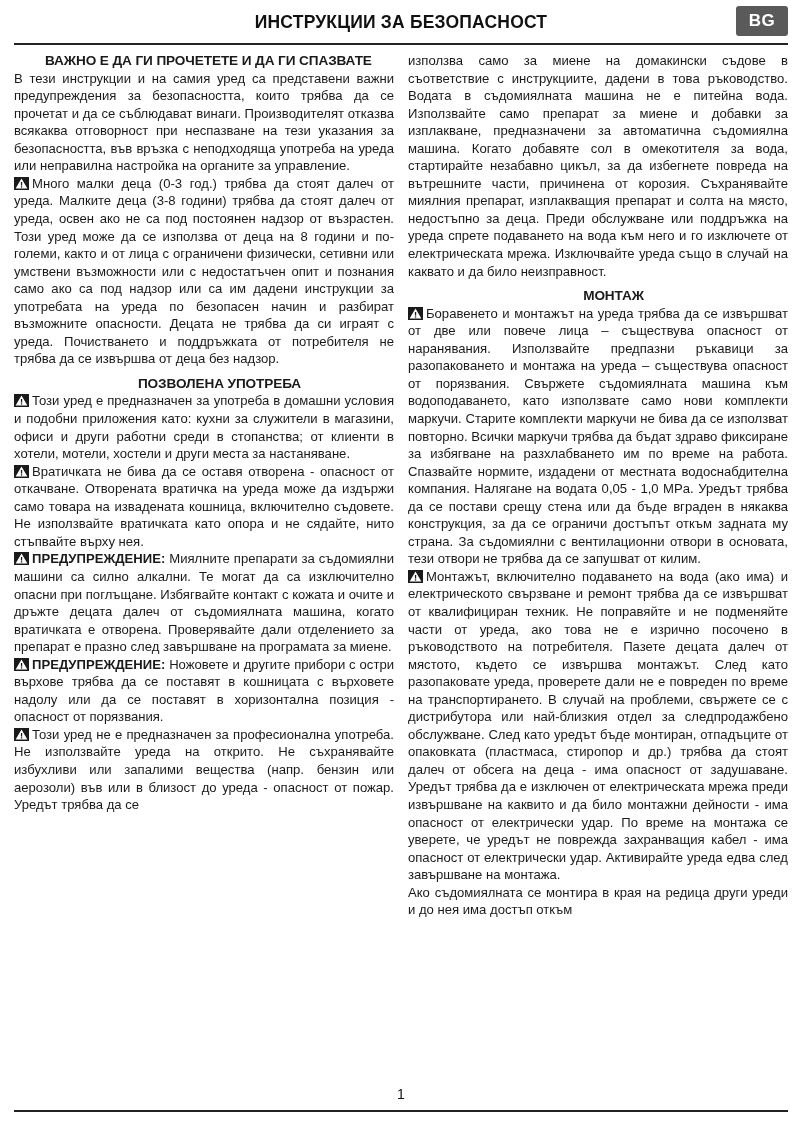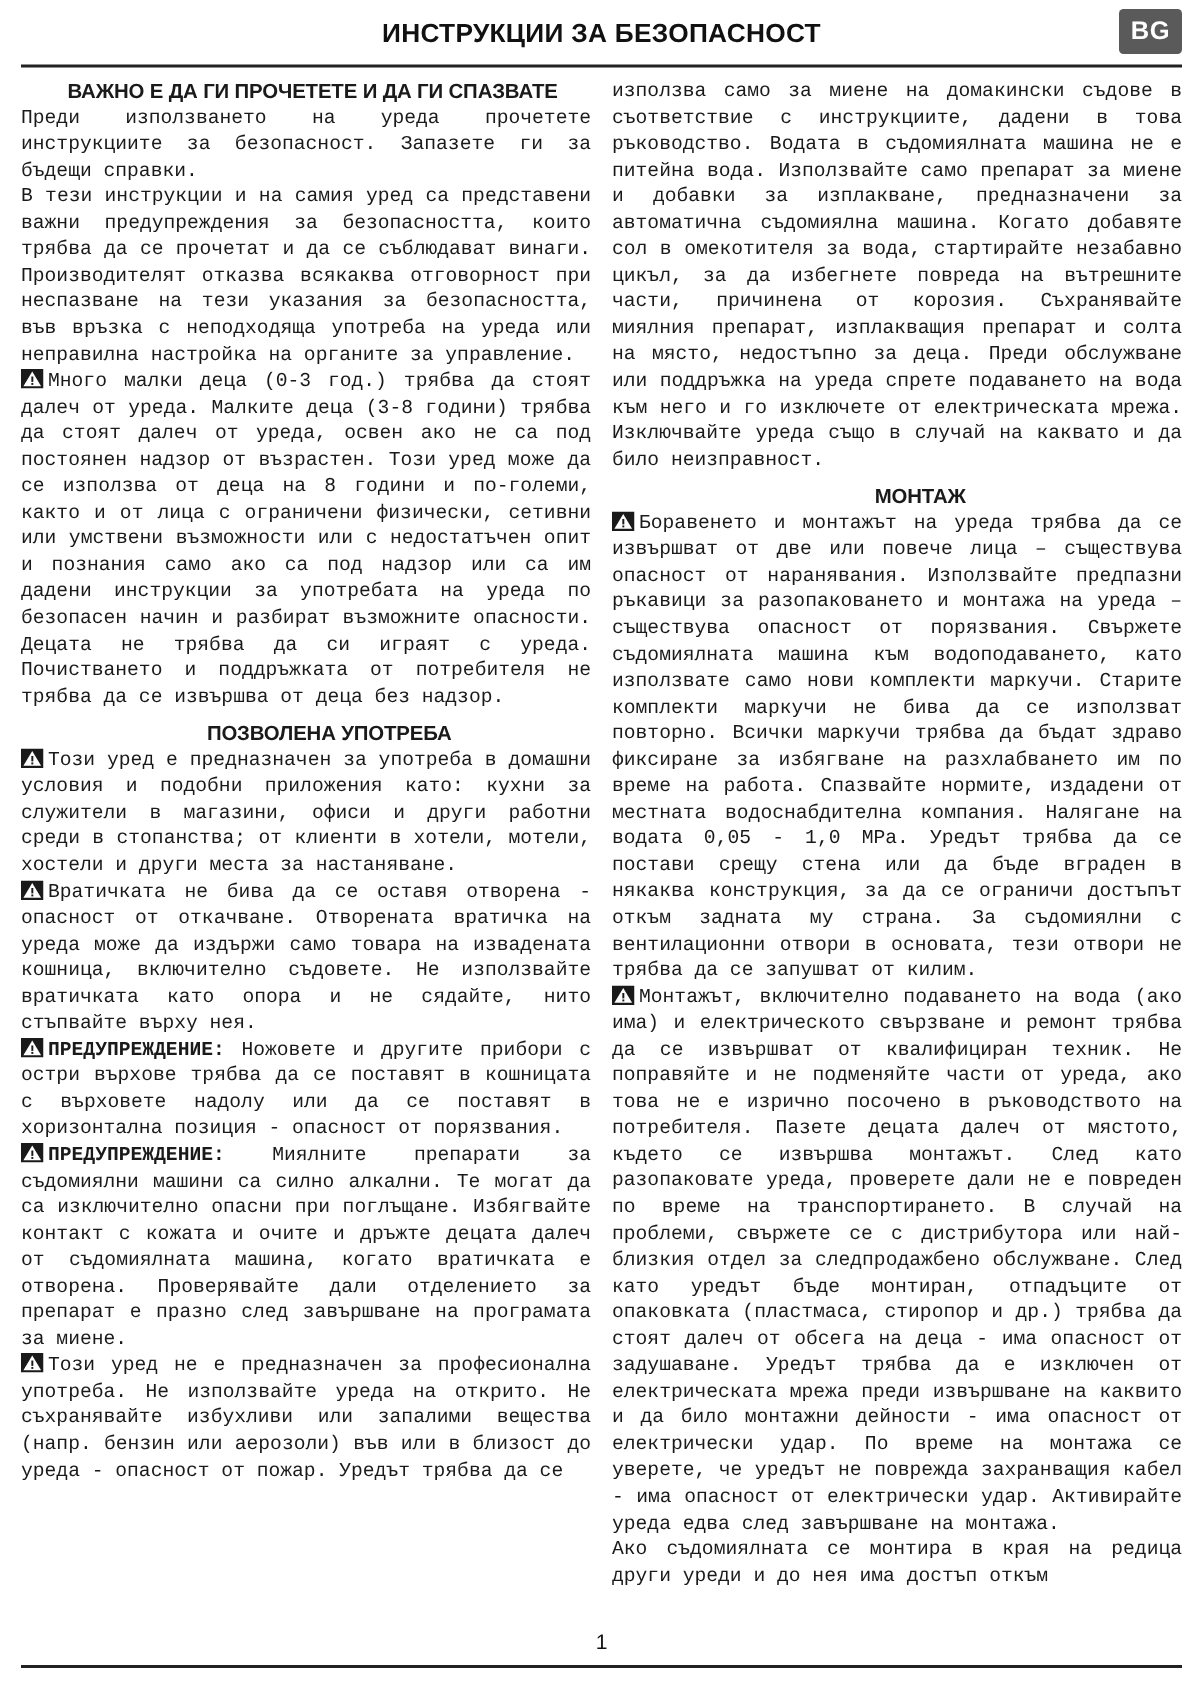--- a/index.html
+++ b/index.html
@@ -36,21 +36,21 @@
     text-align: center;
     font-size: 17.5px;
     font-weight: bold;
     letter-spacing: 0.2px;
     color: #111;
   }
   .lang-badge {
     position: absolute;
     right: 0;
     top: 6px;
-    width: 42px;
+    width: 52px;
     height: 30px;
     background: #5a5a5a;
     border-radius: 3px;
     color: #ffffff;
     font-size: 17px;
     font-weight: bold;
     display: flex;
     align-items: center;
     justify-content: center;
     letter-spacing: 0.5px;
@@ -93,21 +93,20 @@
     text-align: left;
     letter-spacing: -0.1px;
     padding-left: 31px;
   }
   .sec-head.spaced { margin-top: 7px; text-align: center; }
 
   p.para {
     margin: 0;
     text-align: justify;
     text-justify: inter-word;
-    font-family: Liberation Mono, monospace;
   }
 
   .warn-label { font-weight: bold; }
 
   
   .warn-icon {
     display: inline-block;
     width: 15px;
     height: 13px;
     vertical-align: -2px;
@@ -146,23 +145,20 @@
     <div class="lang-badge">BG</div>
     <div class="header-rule"></div>
   </div>
 
   <div class="columns">
 
     <div class="col col-left">
 
       <div class="sec-head">ВАЖНО Е ДА ГИ ПРОЧЕТЕТЕ И ДА ГИ СПАЗВАТЕ</div>
 
-      <p class="para">
-        <span>Преди използването на уреда прочетете инструкциите за безопасност. Запазете ги за бъдещи справки.</span>
-      </p>
 
       <p class="para">
         <span>В тези инструкции и на самия уред са представени важни предупреждения за безопасността, които трябва да се прочетат и да се съблюдават винаги. Производителят отказва всякаква отговорност при неспазване на тези указания за безопасността, във връзка с неподходяща употреба на уреда или неправилна настройка на органите за управление.</span>
       </p>
 
       <p class="para">
         <span class="warn-icon">
           <svg width="15" height="13" viewBox="0 0 15 13">
             <rect x="0" y="0" width="15" height="13" fill="#1a1a1a"></rect>
             <polygon points="7.5,1.6 13.4,11.5 1.6,11.5" fill="#ffffff"></polygon>
@@ -189,20 +185,32 @@
 
       <p class="para">
         <span class="warn-icon">
           <svg width="15" height="13" viewBox="0 0 15 13">
             <rect x="0" y="0" width="15" height="13" fill="#1a1a1a"></rect>
             <polygon points="7.5,1.6 13.4,11.5 1.6,11.5" fill="#ffffff"></polygon>
             <rect x="6.9" y="5.0" width="1.3" height="3.6" fill="#1a1a1a"></rect>
             <rect x="6.9" y="9.3" width="1.3" height="1.3" fill="#1a1a1a"></rect>
           </svg>
         </span><span>Вратичката не бива да се оставя отворена - опасност от откачване. Отворената вратичка на уреда може да издържи само товара на извадената кошница, включително съдовете. Не използвайте вратичката като опора и не сядайте, нито стъпвайте върху нея.</span>
+      </p>
+
+      <p class="para">
+        <span class="warn-icon">
+          <svg width="15" height="13" viewBox="0 0 15 13">
+            <rect x="0" y="0" width="15" height="13" fill="#1a1a1a"></rect>
+            <polygon points="7.5,1.6 13.4,11.5 1.6,11.5" fill="#ffffff"></polygon>
+            <rect x="6.9" y="5.0" width="1.3" height="3.6" fill="#1a1a1a"></rect>
+            <rect x="6.9" y="9.3" width="1.3" height="1.3" fill="#1a1a1a"></rect>
+          </svg>
+        </span><span class="warn-label">ПРЕДУПРЕЖДЕНИЕ:</span>
+        <span>Миялните препарати за съдомиялни машини са силно алкални. Те могат да са изключително опасни при поглъщане. Избягвайте контакт с кожата и очите и дръжте децата далеч от съдомиялната машина, когато вратичката е отворена. Проверявайте дали отделението за препарат е празно след завършване на програмата за миене.</span>
       </p>
 
       <p class="para">
         <span class="warn-icon">
           <svg width="15" height="13" viewBox="0 0 15 13">
             <rect x="0" y="0" width="15" height="13" fill="#1a1a1a"></rect>
             <polygon points="7.5,1.6 13.4,11.5 1.6,11.5" fill="#ffffff"></polygon>
             <rect x="6.9" y="5.0" width="1.3" height="3.6" fill="#1a1a1a"></rect>
             <rect x="6.9" y="9.3" width="1.3" height="1.3" fill="#1a1a1a"></rect>
           </svg>
@@ -211,32 +219,20 @@
       </p>
 
       <p class="para">
         <span class="warn-icon">
           <svg width="15" height="13" viewBox="0 0 15 13">
             <rect x="0" y="0" width="15" height="13" fill="#1a1a1a"></rect>
             <polygon points="7.5,1.6 13.4,11.5 1.6,11.5" fill="#ffffff"></polygon>
             <rect x="6.9" y="5.0" width="1.3" height="3.6" fill="#1a1a1a"></rect>
             <rect x="6.9" y="9.3" width="1.3" height="1.3" fill="#1a1a1a"></rect>
           </svg>
-        </span><span class="warn-label">ПРЕДУПРЕЖДЕНИЕ:</span>
-        <span>Миялните препарати за съдомиялни машини са силно алкални. Те могат да са изключително опасни при поглъщане. Избягвайте контакт с кожата и очите и дръжте децата далеч от съдомиялната машина, когато вратичката е отворена. Проверявайте дали отделението за препарат е празно след завършване на програмата за миене.</span>
-      </p>
-
-      <p class="para">
-        <span class="warn-icon">
-          <svg width="15" height="13" viewBox="0 0 15 13">
-            <rect x="0" y="0" width="15" height="13" fill="#1a1a1a"></rect>
-            <polygon points="7.5,1.6 13.4,11.5 1.6,11.5" fill="#ffffff"></polygon>
-            <rect x="6.9" y="5.0" width="1.3" height="3.6" fill="#1a1a1a"></rect>
-            <rect x="6.9" y="9.3" width="1.3" height="1.3" fill="#1a1a1a"></rect>
-          </svg>
         </span><span>Този уред не е предназначен за професионална употреба. Не използвайте уреда на открито. Не съхранявайте избухливи или запалими вещества (напр. бензин или аерозоли) във или в близост до уреда  - опасност от пожар. Уредът трябва да се</span>
       </p>
 
     </div>
 
     <div class="col col-right">
 
       <p class="para">
         <span>използва само за миене на домакински съдове в съответствие с инструкциите, дадени в това ръководство. Водата в съдомиялната машина не е питейна вода. Използвайте само препарат за миене и добавки за изплакване, предназначени за автоматична съдомиялна машина. Когато добавяте сол в омекотителя за вода, стартирайте незабавно цикъл, за да избегнете повреда на вътрешните части, причинена от корозия. Съхранявайте миялния препарат, изплакващия препарат и солта на място, недостъпно за деца. Преди обслужване или поддръжка на уреда спрете подаването на вода към него и го изключете от електрическата мрежа. Изключвайте уреда също в случай на каквато и да било неизправност.</span>
       </p>

